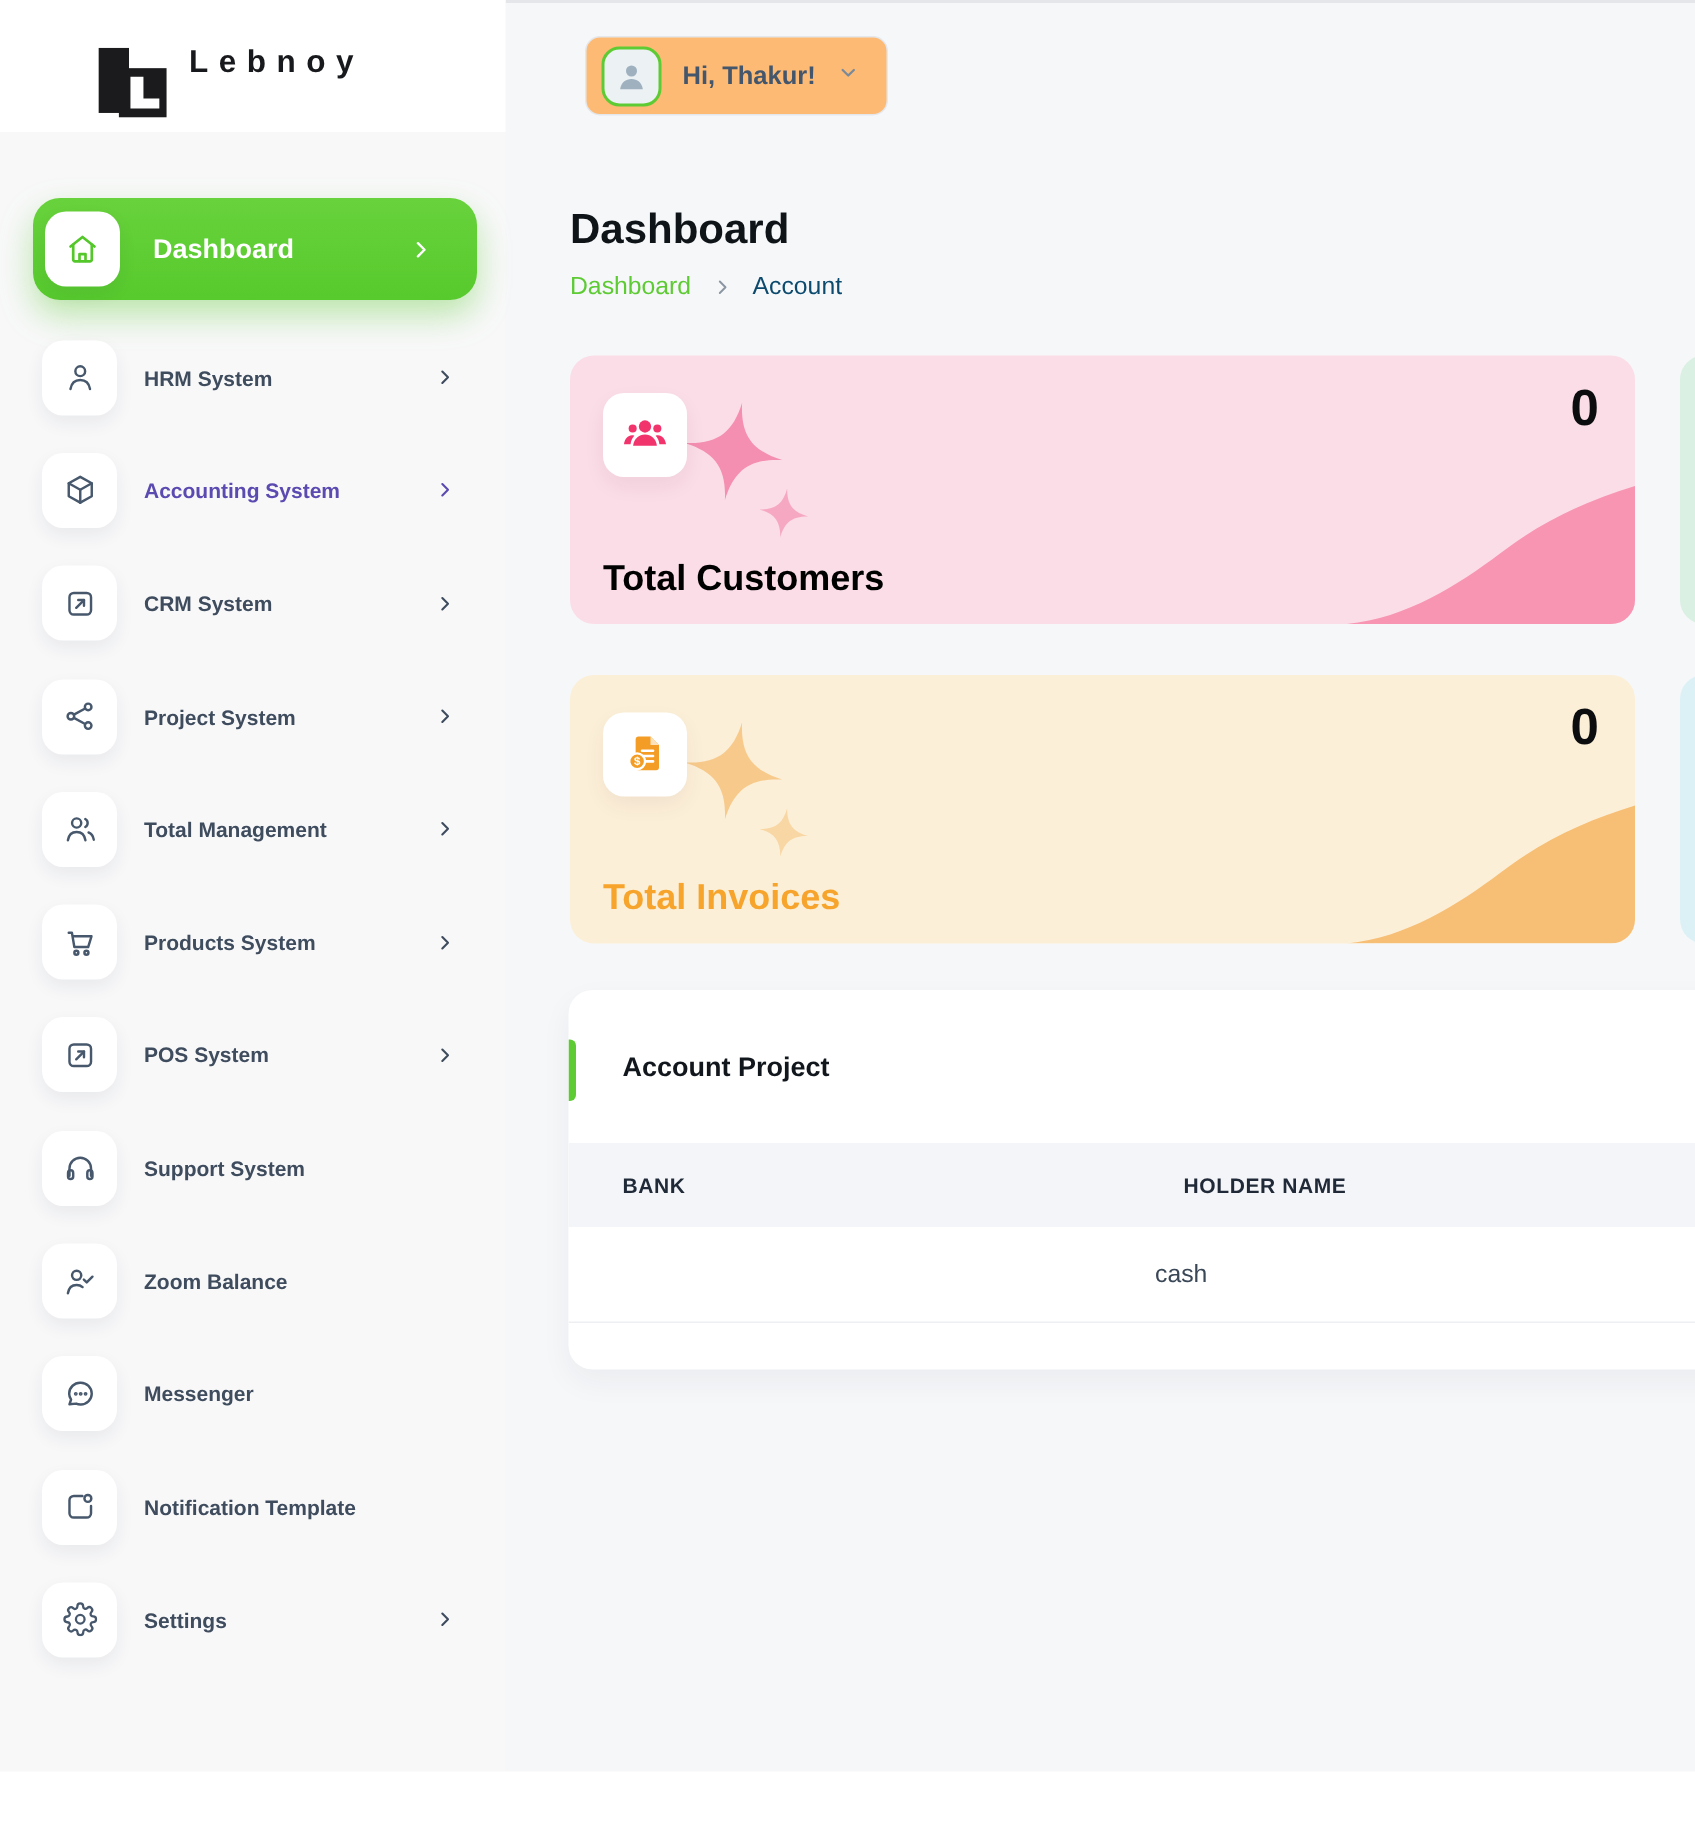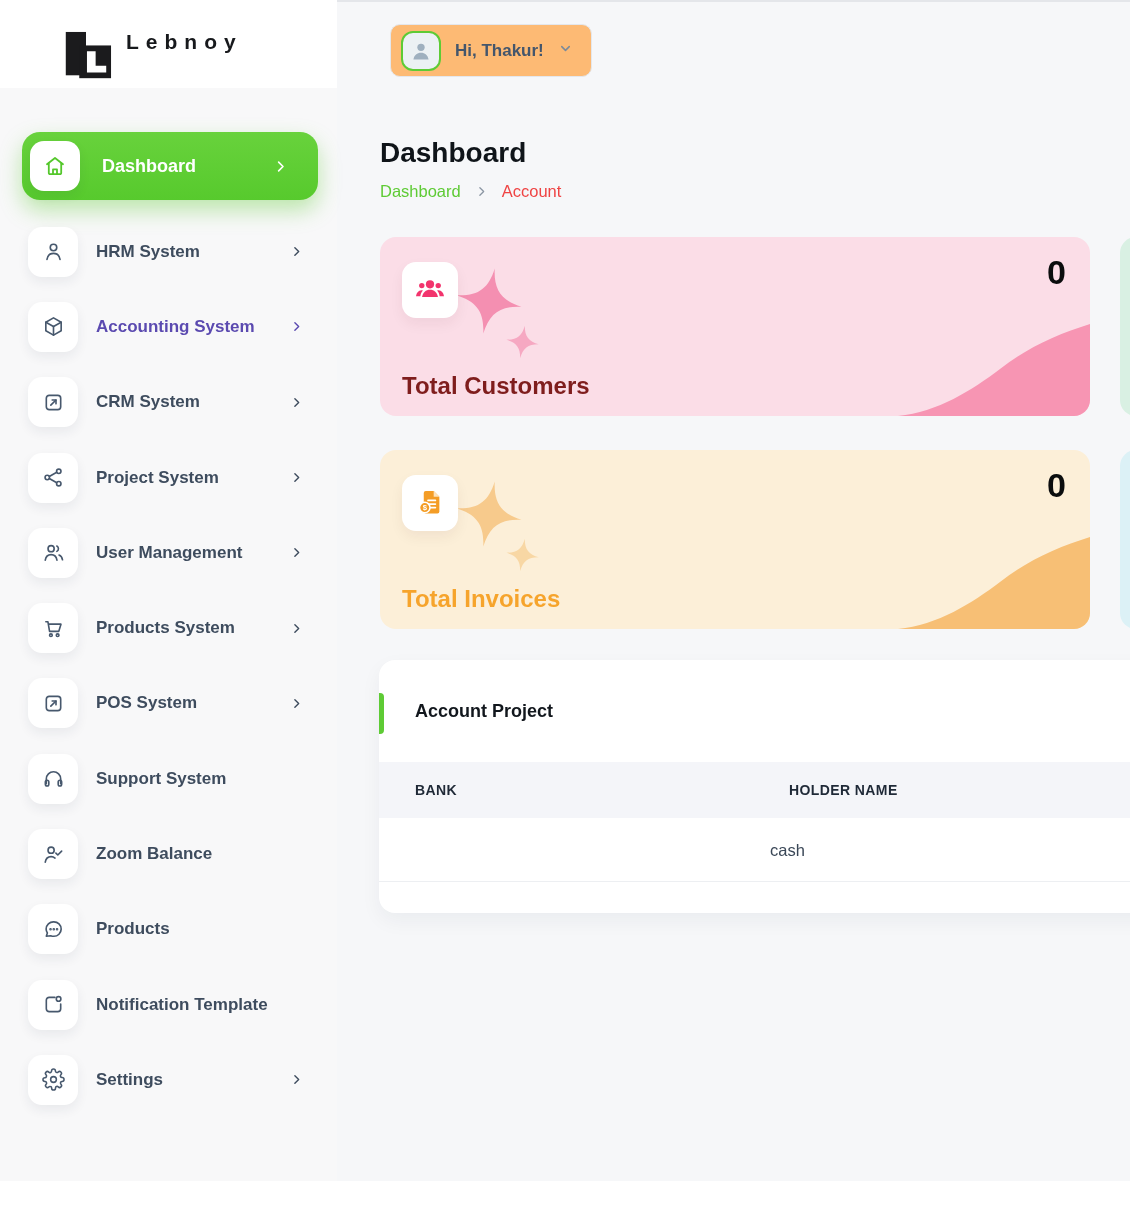--- a/index.html
+++ b/index.html
@@ -19,52 +19,52 @@
   .nav-active .icon-sq { margin-left:8px; background:#ffffff; }
   .nav-active .nav-label { color:#ffffff; font-size:18px; font-weight:700; margin-left:22px; }
   .nav-active .chev { position:absolute; right:30px; color:#ffffff; }
 
   .menu { position:absolute; left:0; top:214px; width:337px; }
   .menu-item { height:75.3px; display:flex; align-items:center; position:relative; cursor:pointer; }
   .icon-sq { width:50px; height:50px; border-radius:14px; background:#ffffff;
     box-shadow:0 5px 12px rgba(30,45,70,.07); display:flex; align-items:center; justify-content:center;
     color:#47586d; flex:0 0 auto; }
   .menu-item .icon-sq { margin-left:28px; }
-  .m-label { font-size:17px; font-weight:600; color:#3e4c5e; margin-left:18px; }
+  .m-label { font-size:14px; font-weight:600; color:#3e4c5e; margin-left:18px; }
   .menu-item .chev { position:absolute; right:34px; color:#3e4c5e; }
   .menu-item.purple .m-label, .menu-item.purple .chev { color:#5b4ab0; }
   .chev svg, .icon-sq svg { display:block; }
 
   
   .main-topline { position:absolute; left:337px; right:0; top:0; height:2px; background:#e4e6ea; z-index:2; }
 
   .user-chip { position:absolute; left:390px; top:24px; height:53px; background:#fdba74;
     border:1px solid #e4e7ec; border-radius:10px; display:flex; align-items:center;
     padding:0 18px 0 10px; gap:14px; cursor:pointer; z-index:4; }
   .avatar { width:40px; height:40px; border-radius:12px; background:#ecf1f4; border:2px solid #5ecb35;
     display:flex; align-items:center; justify-content:center; overflow:hidden; }
   .chip-text { font-size:17px; font-weight:600; color:#44566c; }
   .chip-caret { color:#7a8a9a; }
 
   .page-title { position:absolute; left:380px; top:137px; font-size:28px; font-weight:700; color:#0f1419; z-index:2; }
   .breadcrumb { position:absolute; left:380px; top:182px; display:flex; align-items:center; gap:14px; z-index:2; }
   .bc-root { font-size:16.5px; color:#5ecb35; cursor:pointer; }
   .bc-sep { color:#8b96a3; display:flex; }
-  .bc-cur { font-size:16.5px; color:#ef4444; }
+  .bc-cur { font-size:16.5px; color:#0c4a6e; }
 
   
   .stat-card { position:absolute; left:380px; width:710px; height:179px; border-radius:16px; overflow:hidden; z-index:2; }
   .sc-pink { top:237px; background:#fbdde7; }
   .sc-orange { top:450px; background:#fcefd8; }
   .sc-iconbox { position:absolute; left:22px; top:25px; width:56px; height:56px; background:#ffffff;
     border-radius:14px; display:flex; align-items:center; justify-content:center;
     box-shadow:0 6px 14px rgba(60,20,40,.06); }
   .sc-value { position:absolute; right:24px; top:16px; font-size:34px; font-weight:700; color:#0b0d0e; }
   .sc-label { position:absolute; left:22px; bottom:16px; font-size:24px; font-weight:700; }
-  .sc-pink .sc-label { color:#7f1d1d;text-align:center; }
+  .sc-pink .sc-label { color:#000000;text-align:center; }
   .sc-orange .sc-label { color:#f6a42c; }
   .spark { position:absolute; }
   .spark-big { left:76px; top:26px; width:66px; height:76px; transform:rotate(10deg); }
   .spark-sm { left:126px; top:86px; width:33px; height:38px; transform:rotate(8deg); }
   .wave { position:absolute; right:0; bottom:0; width:192px; height:102px; }
 
   .stat-sliver { position:absolute; left:1120px; width:40px; height:179px; border-radius:16px; z-index:2; }
   .sv-mint { top:237px; background:#d9f0e3; }
   .sv-cyan { top:450px; background:#dcf1f6; }
 
@@ -192,21 +192,21 @@
 
       <div class="menu-item">
         <span class="icon-sq">
           <svg width="23" height="23" viewBox="0 0 24 24" fill="none" stroke="currentColor" stroke-width="1.7" stroke-linecap="round" stroke-linejoin="round">
             <circle cx="9.5" cy="8" r="3.2"></circle>
               <path d="M3.4 20c.6-3.9 3-5.8 6.1-5.8s5.5 1.9 6.1 5.8"></path>
             <path d="M15.5 5.2a3.2 3.2 0 0 1 0 5.6"></path>
               <path d="M17.8 14.6c2 .7 3.2 2.4 3.6 5"></path>
           </svg>
         </span>
-        <span class="m-label">User Management</span>
+        <span class="m-label">Total Management</span>
         <span class="chev">
           <svg width="13" height="13" viewBox="0 0 24 24" fill="none" stroke="currentColor" stroke-width="2.6" stroke-linecap="round" stroke-linejoin="round">
               <polyline points="9 5 16 12 9 19"></polyline>
             </svg>
         </span>
       </div>
 
       <div class="menu-item">
         <span class="icon-sq">
           <svg width="23" height="23" viewBox="0 0 24 24" fill="none" stroke="currentColor" stroke-width="1.7" stroke-linecap="round" stroke-linejoin="round">
@@ -263,21 +263,21 @@
 
       <div class="menu-item">
         <span class="icon-sq">
           <svg width="23" height="23" viewBox="0 0 24 24" fill="none" stroke="currentColor" stroke-width="1.7" stroke-linecap="round" stroke-linejoin="round">
             <path d="M20 11.6a7.6 7.6 0 0 1-7.7 7.5 8 8 0 0 1-3.2-.6L4.5 19l1.1-3.3a7.3 7.3 0 0 1-1.3-4.1A7.6 7.6 0 0 1 12.3 4 7.6 7.6 0 0 1 20 11.6z"></path>
             <circle cx="8.9" cy="11.7" r="0.5" fill="currentColor"></circle>
               <circle cx="12.3" cy="11.7" r="0.5" fill="currentColor"></circle>
               <circle cx="15.7" cy="11.7" r="0.5" fill="currentColor"></circle>
           </svg>
         </span>
-        <span class="m-label">Products</span>
+        <span class="m-label">Messenger</span>
       </div>
 
       <div class="menu-item">
         <span class="icon-sq">
           <svg width="23" height="23" viewBox="0 0 24 24" fill="none" stroke="currentColor" stroke-width="1.7" stroke-linecap="round" stroke-linejoin="round">
             <path d="M19.5 11.5v5a3 3 0 0 1-3 3h-9a3 3 0 0 1-3-3v-9a3 3 0 0 1 3-3h6"></path>
             <circle cx="17.3" cy="6.2" r="2.4"></circle>
           </svg>
         </span>
         <span class="m-label">Notification Template</span>

